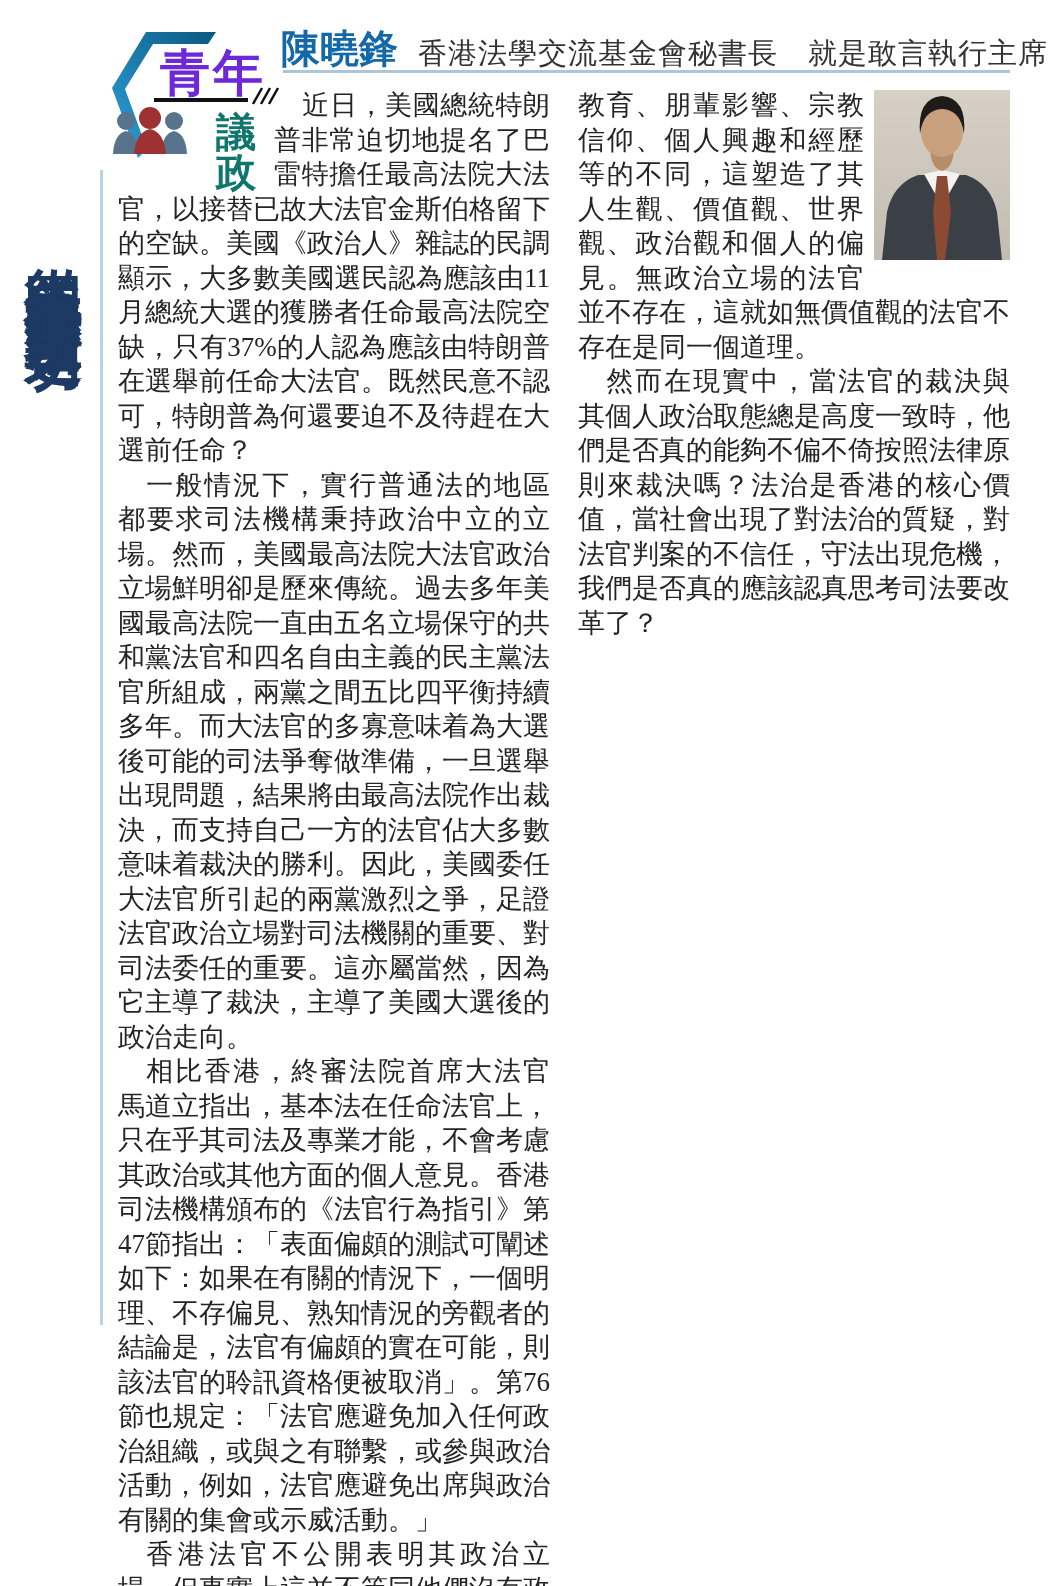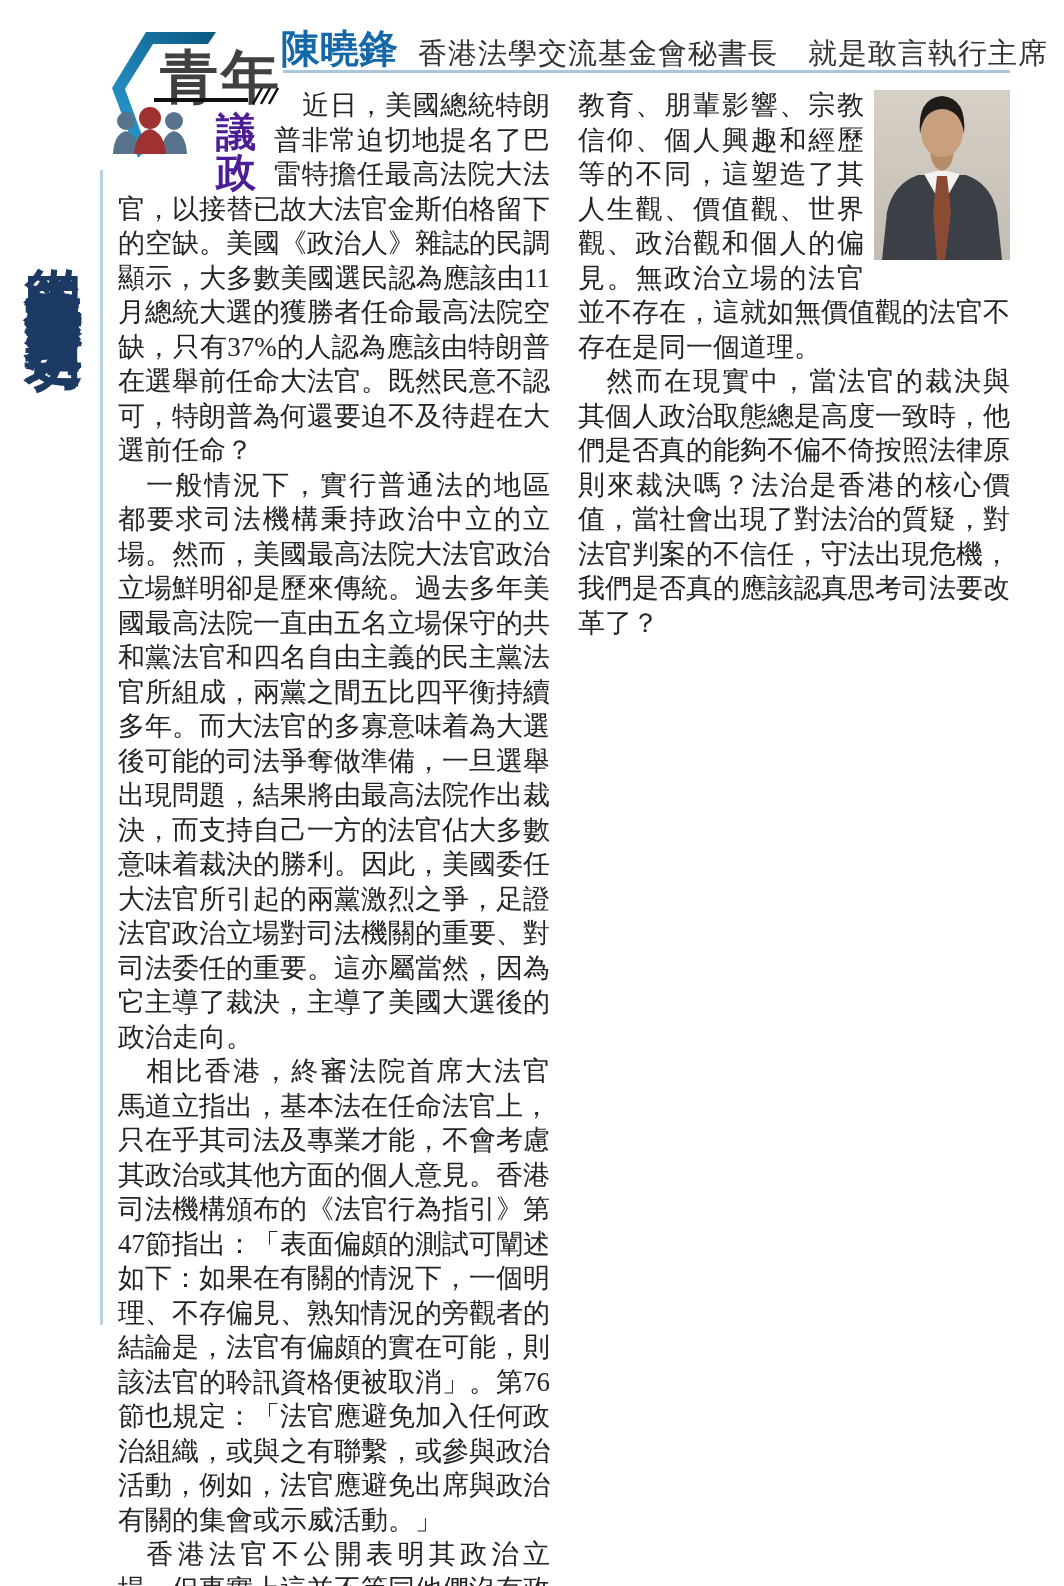--- a/index.html
+++ b/index.html
@@ -16,25 +16,25 @@
   
   .header{position:absolute;left:281px;top:22px;display:flex;align-items:flex-end;gap:20px;white-space:nowrap;}
   .author{font-family:"Liberation Sans","DejaVu Sans",sans-serif;font-weight:700;font-size:39px;color:#1568a8;}
   .affil{font-size:29px;color:#333333;padding-bottom:2px;letter-spacing:1px;}
   .hrule{position:absolute;left:283px;top:70px;width:727px;height:3px;background:#a9c6da;}
 
   
   .logo{position:absolute;left:112px;top:26px;width:180px;height:156px;}
   .logo .bracket{position:absolute;left:0;top:6px;}
   .logo .t1{position:absolute;left:48px;top:22px;font-family:"Liberation Sans","DejaVu Sans",sans-serif;
-            font-weight:700;font-size:58px;letter-spacing:3px;color:#404040;line-height:1;}
+            font-weight:700;font-size:50px;letter-spacing:3px;color:#6d28d9;line-height:1;}
   .logo .underline{position:absolute;left:42px;top:72px;width:94px;height:4px;background:#111;}
   .logo .slashes{position:absolute;left:138px;top:60px;}
   .logo .t2{position:absolute;left:104px;top:86px;font-family:"Liberation Sans","DejaVu Sans",sans-serif;
-            font-weight:700;font-size:40px;letter-spacing:2px;color:#4c1d95;line-height:1;}
+            font-weight:700;font-size:40px;letter-spacing:2px;color:#0f766e;line-height:1;}
   .logo .people{position:absolute;left:0;top:78px;}
 
   
   .columns{position:absolute;left:118px;top:88px;width:892px;display:flex;gap:28px;}
   .col{width:432px;font-size:27px;line-height:34.5px;text-align:justify;}
   .col p{margin:0;text-indent:1.05em;}
   .col p.cont{text-indent:0;}
   .logo-spacer{float:left;width:156px;height:70px;}
   .photo-float{float:right;width:136px;height:178px;margin:2px 0 8px 10px;}
 </style>

